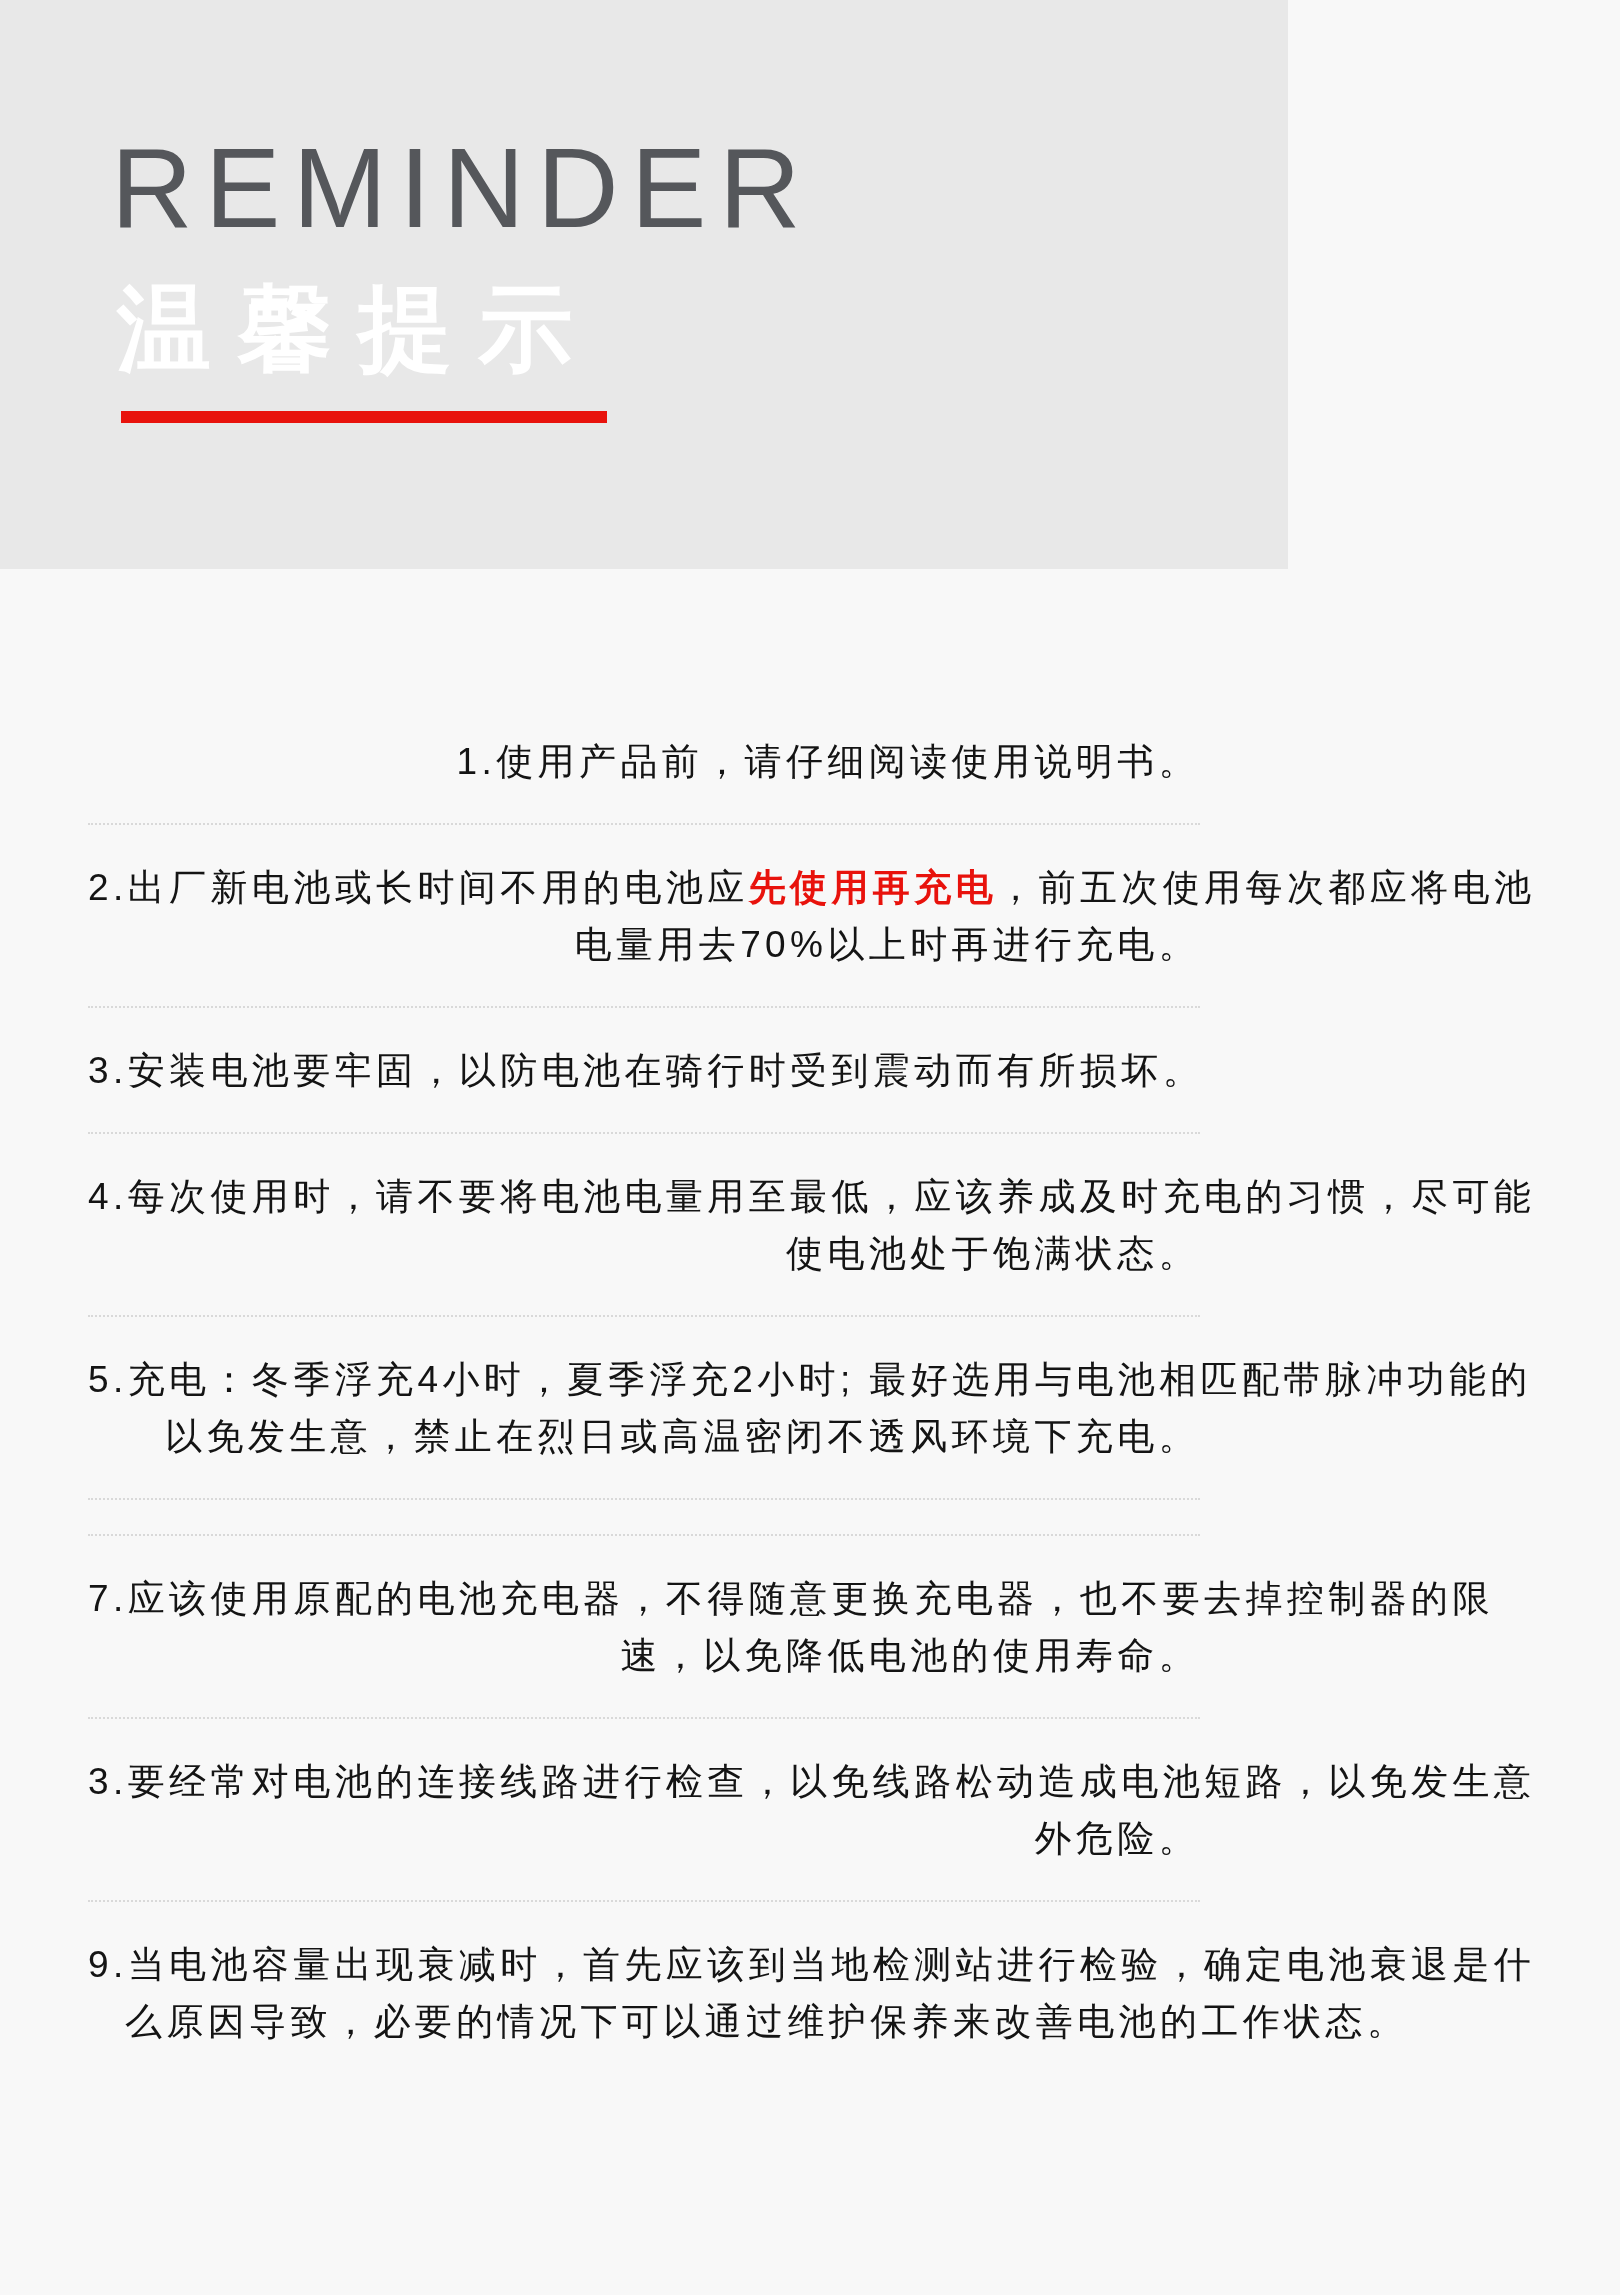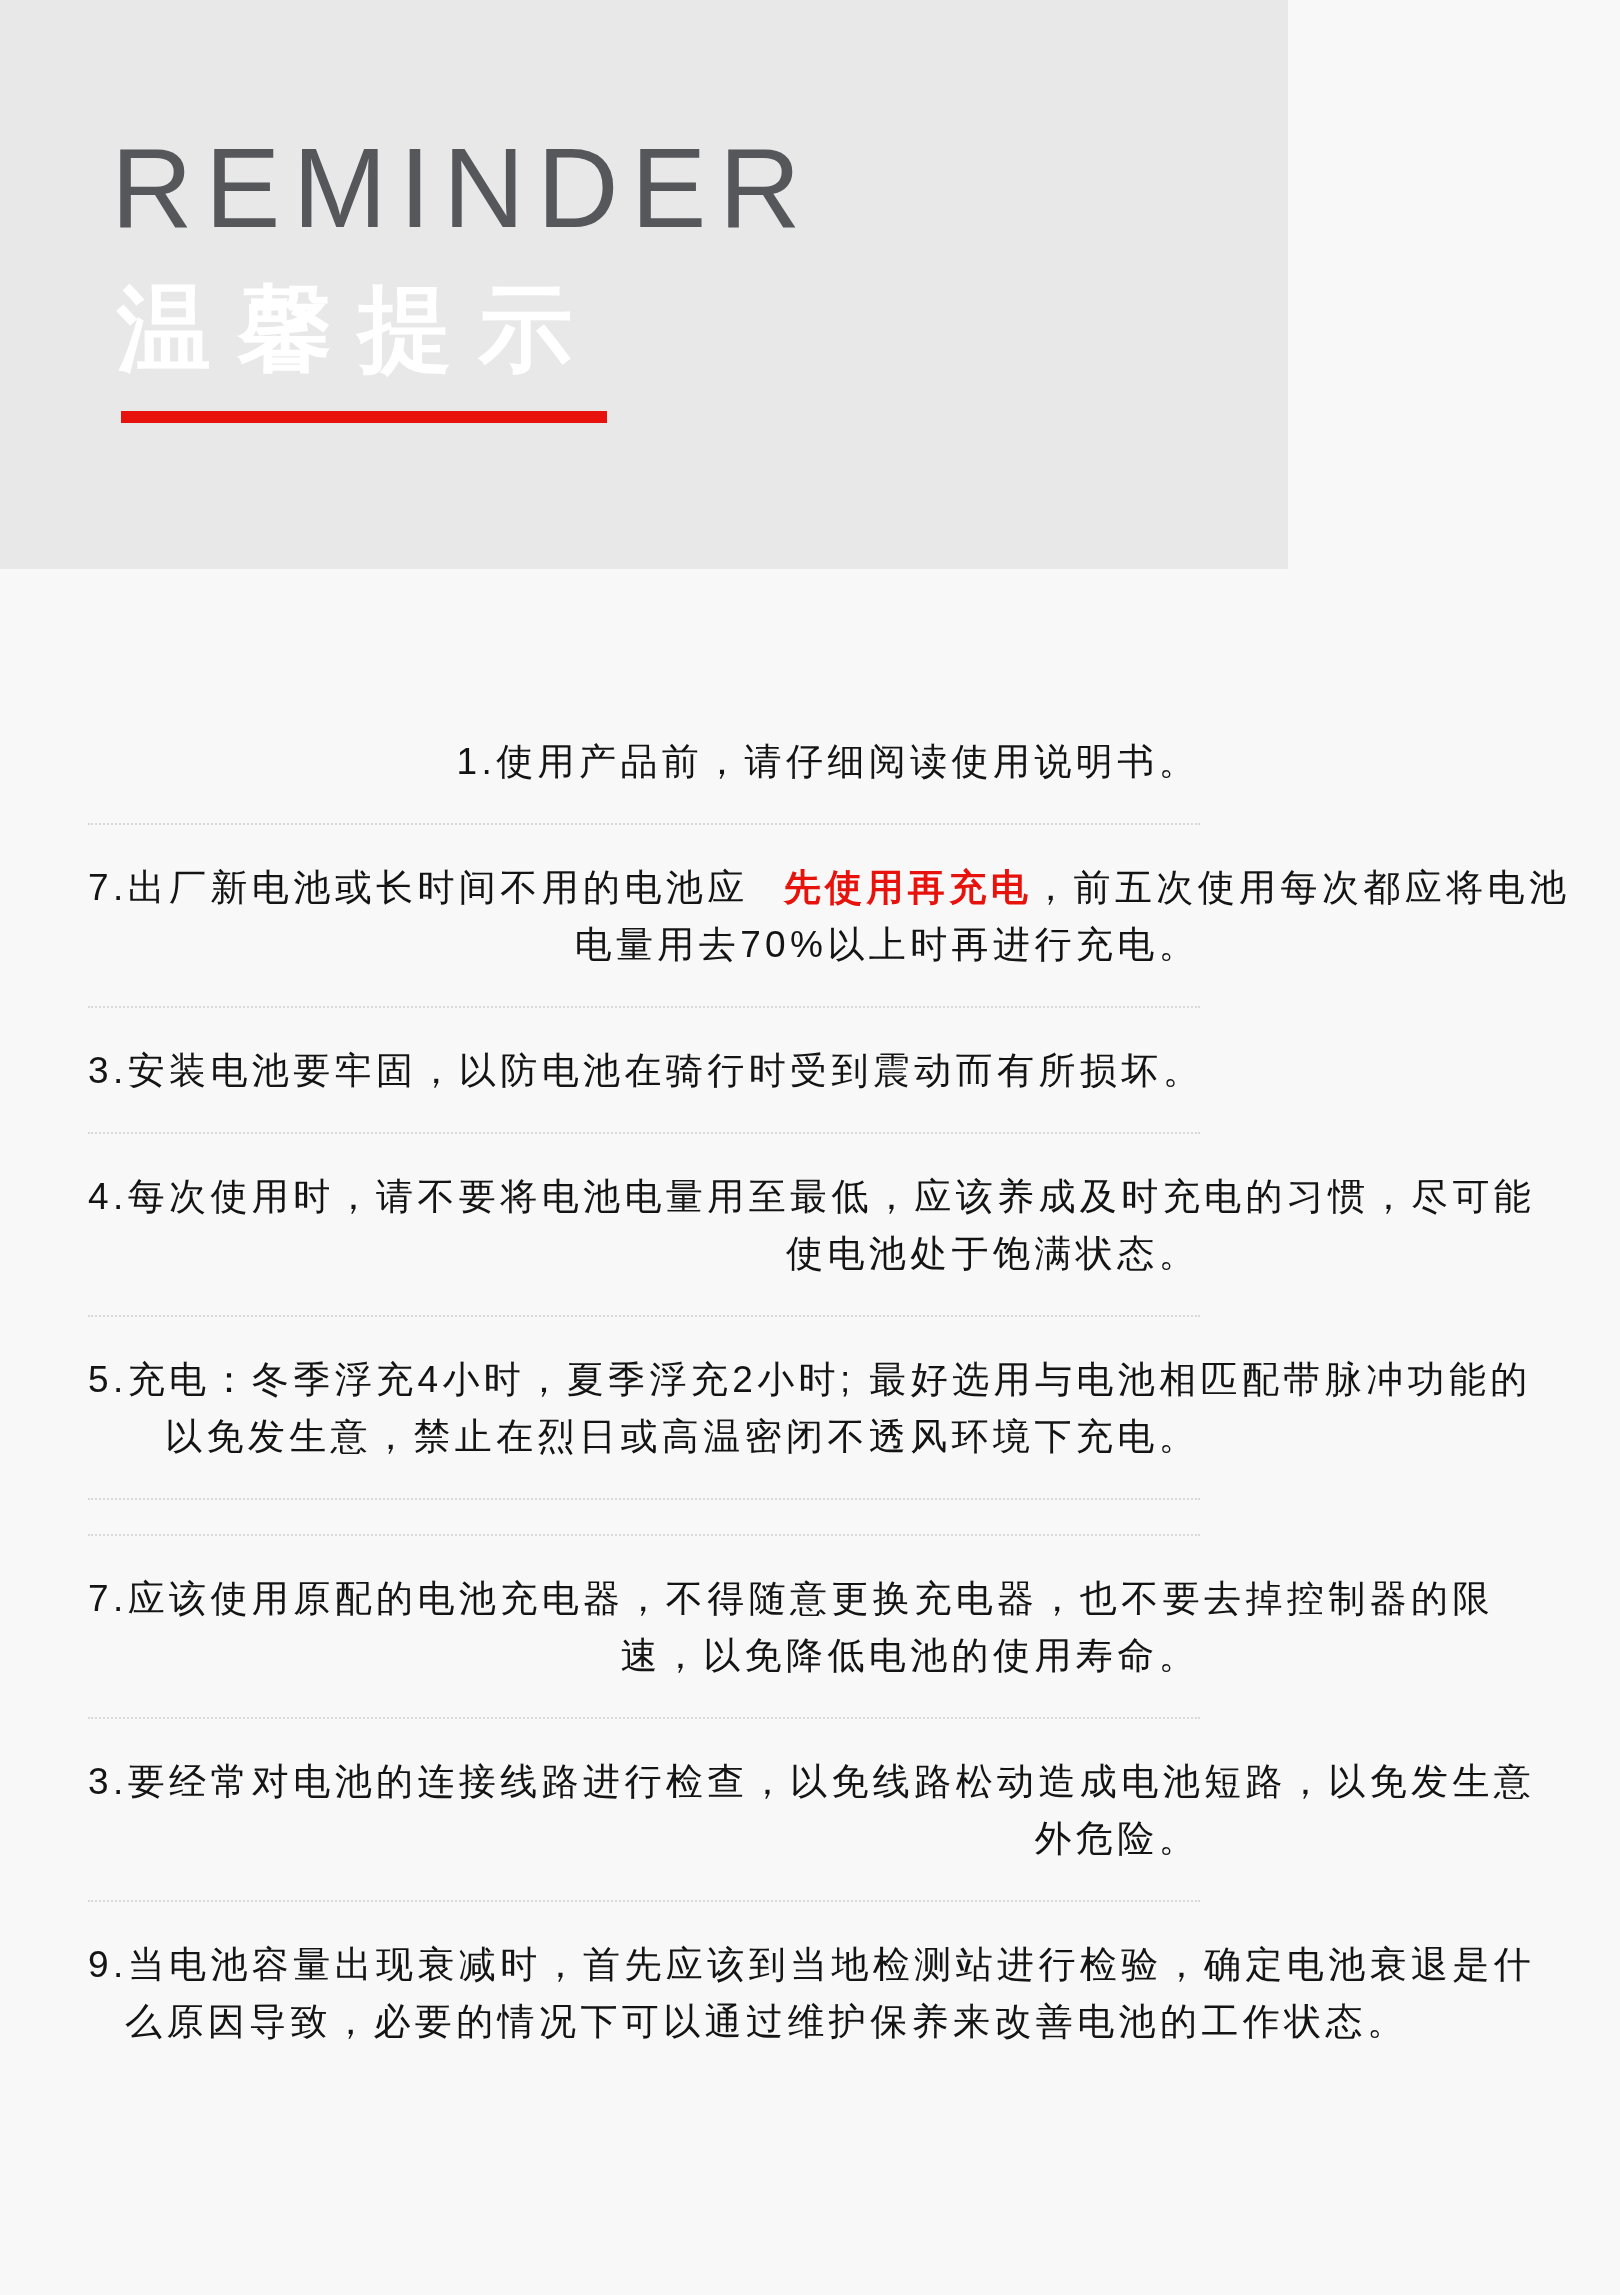--- a/index.html
+++ b/index.html
@@ -58,21 +58,20 @@
     font-size:37px;
     line-height:57px;
     letter-spacing:4.4px;
     color:var(--text);
   }
   .line{white-space:nowrap;text-align:right;}
   .line.indent{padding-left:37px;}
   .hl{
     color:var(--accent-red);
     font-weight:700;
-    margin-left:35px;
   }
   .sep{
     height:0;
     border-top:2.6px dotted var(--separator);
     margin:33px 0 34px 0;
   }
 </style>
 </head>
 <body>
 
@@ -86,21 +85,21 @@
 
   <div class="content">
 
     <div class="note">
       <div class="line">1.使用产品前，请仔细阅读使用说明书。</div>
     </div>
 
     <div class="sep"></div>
 
     <div class="note">
-      <div class="line"><span>7.出厂新电池或长时间不用的电池应</span><span class="hl">先使用再充电</span><span>，前五次使用每次都应将电池</span></div>
+      <div class="line"><span>2.出厂新电池或长时间不用的电池应</span><span class="hl">先使用再充电</span><span>，前五次使用每次都应将电池</span></div>
       <div class="line">电量用去70%以上时再进行充电。</div>
     </div>
 
     <div class="sep"></div>
 
     <div class="note">
       <div class="line">3.安装电池要牢固，以防电池在骑行时受到震动而有所损坏。</div>
     </div>
 
     <div class="sep"></div>

